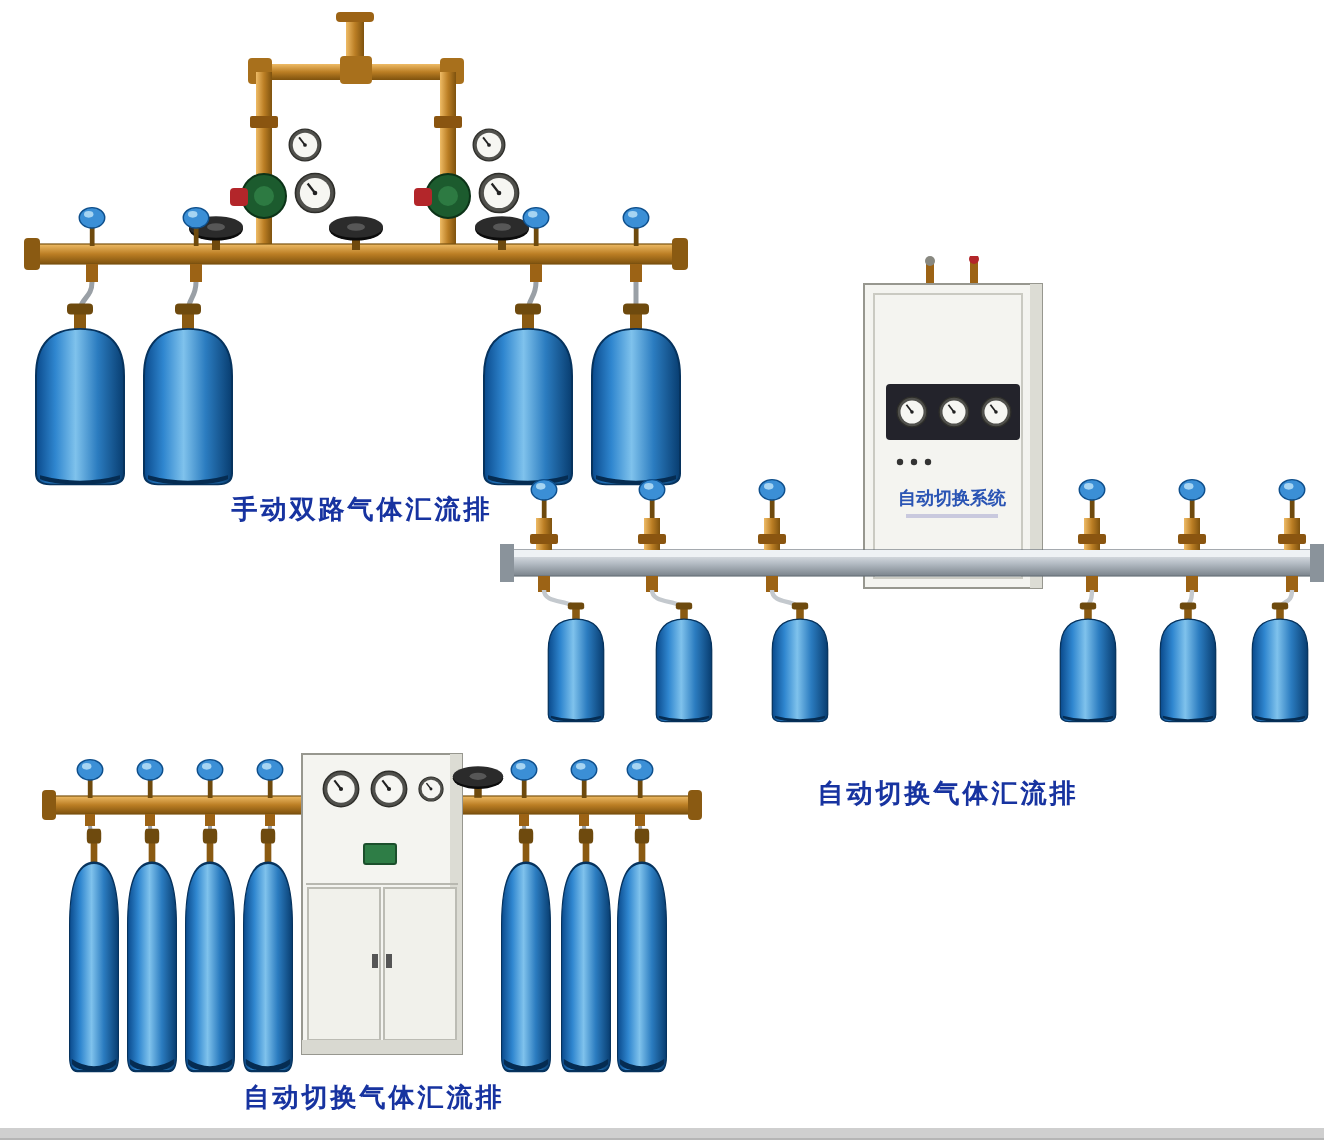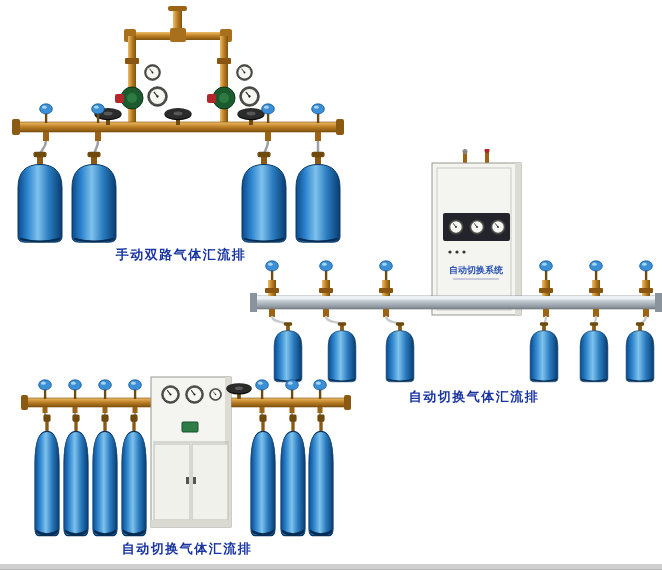--- a/index.html
+++ b/index.html
@@ -152,21 +152,21 @@
       </g>
 
       <use href="#bottle" x="5" y="144" width="54" height="94"></use>
       <use href="#bottle" x="59" y="144" width="54" height="94"></use>
       <use href="#bottle" x="229" y="144" width="54" height="94"></use>
       <use href="#bottle" x="283" y="144" width="54" height="94"></use>
     </svg>
   </div>
   <div class="figure-label" style="left:81px;top:246px;">手动双路气体汇流排</div>
 
-  <div class="fig" style="left:250px;top:149px;">
+  <div class="fig" style="left:250px;top:128px;">
     <svg width="412" height="245" viewBox="0 0 412 245">
 
       <g>
         <rect x="213" y="2" width="4" height="13" fill="#9c6315"></rect>
         <rect x="235" y="0" width="4" height="15" fill="#9c6315"></rect>
         <circle cx="215" cy="2.5" r="2.5" fill="#888880"></circle>
         <circle cx="237" cy="1.5" r="2.5" fill="#b3262a"></circle>
         <rect x="182" y="14" width="89" height="152" fill="#f4f4f0" stroke="#97978f"></rect>
         <rect x="265" y="14" width="6" height="152" fill="#dcdcd4"></rect>
         <rect x="187" y="19" width="74" height="142" fill="none" stroke="#cacac2"></rect>

